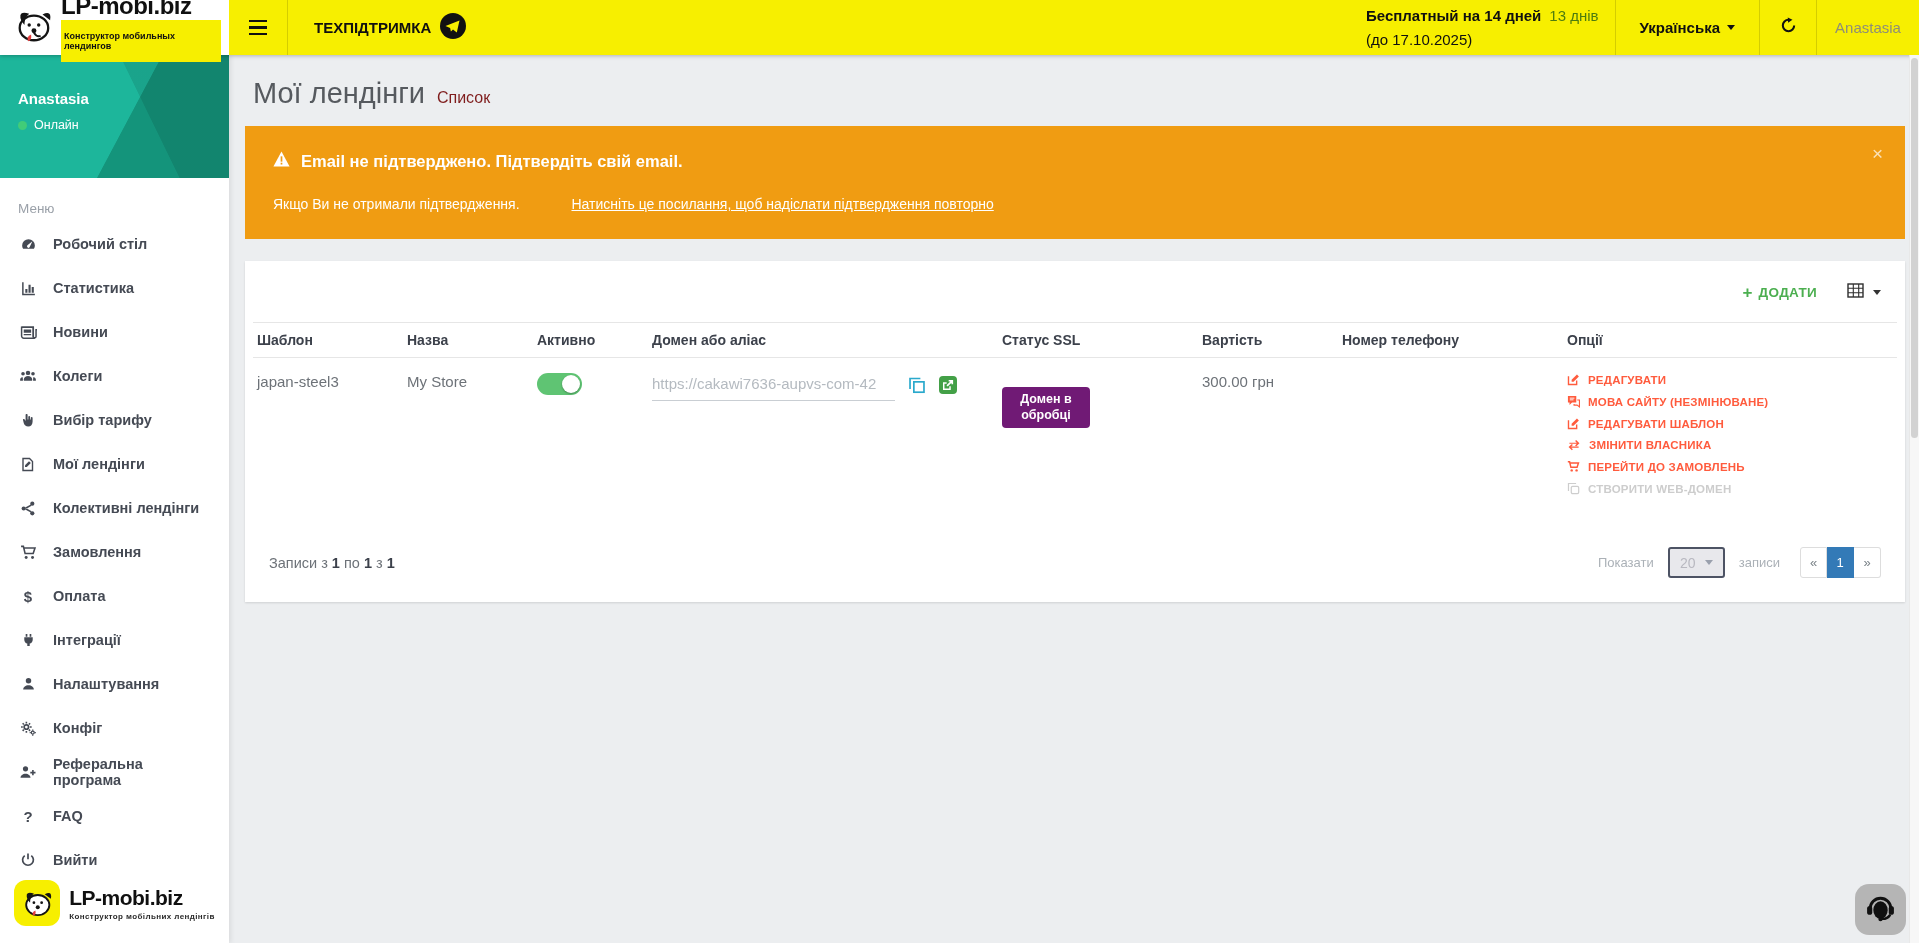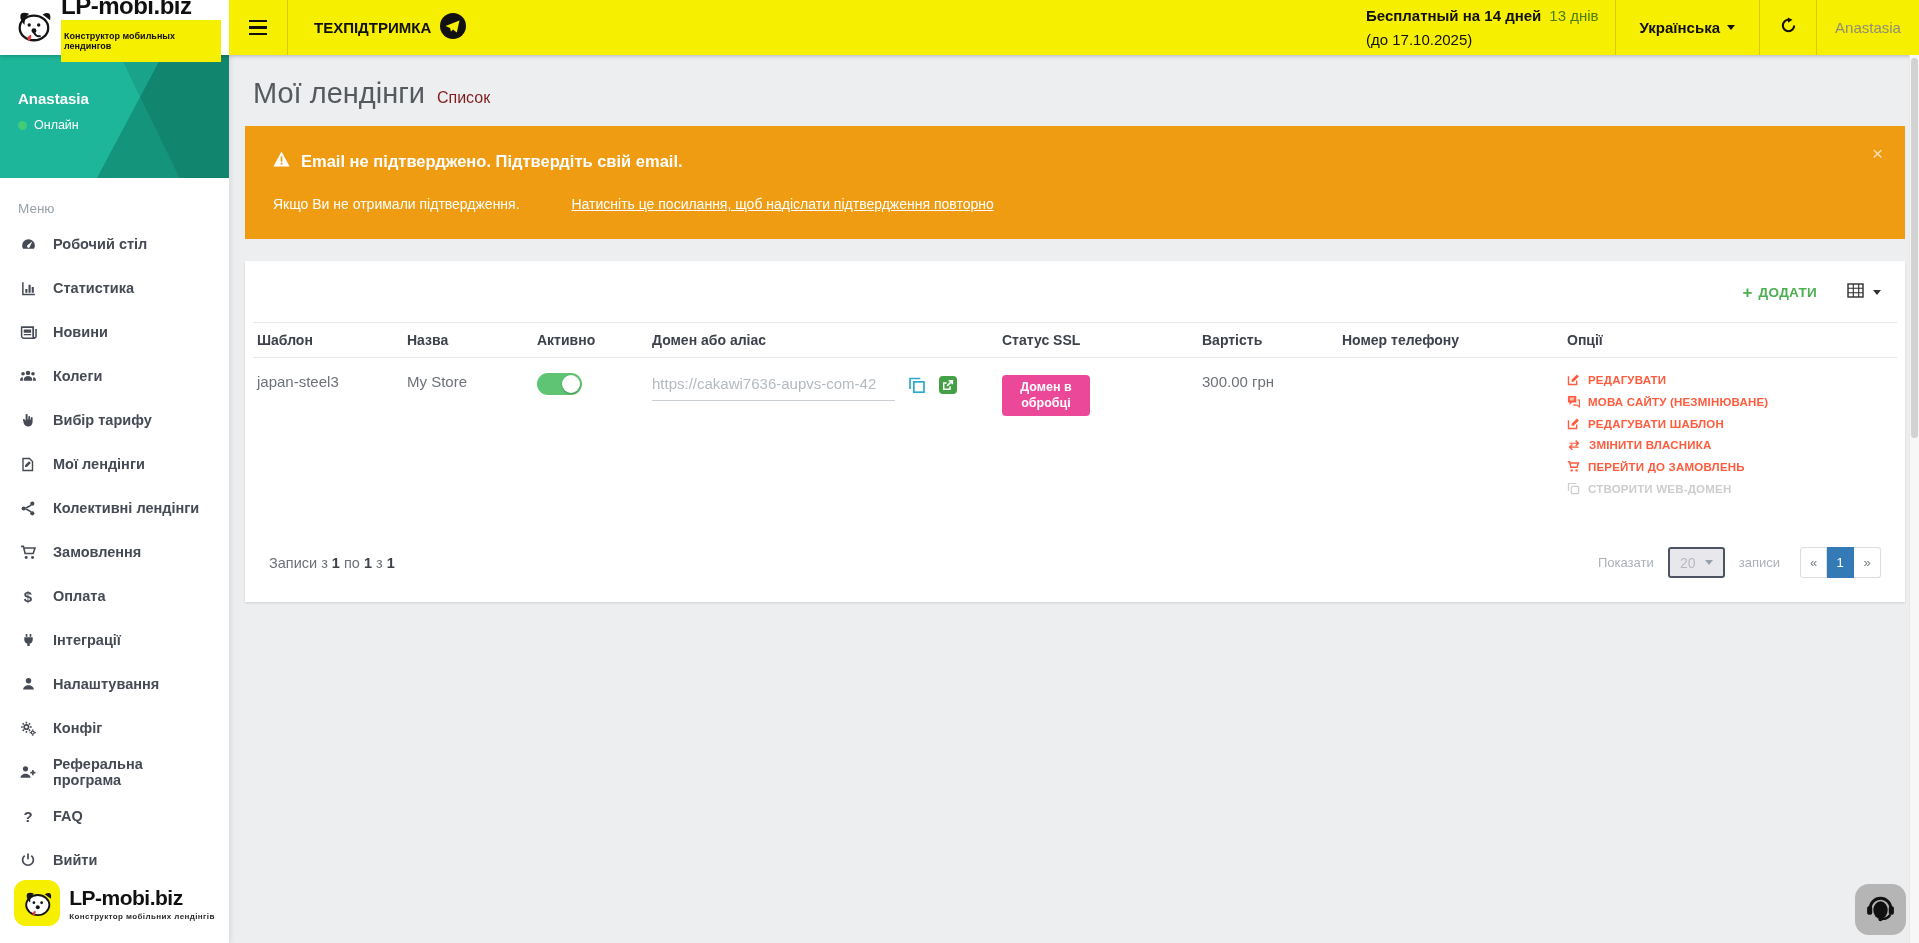--- a/index.html
+++ b/index.html
@@ -64,21 +64,21 @@
   th { border-top:1px solid #e6e6e6; border-bottom:1px solid #e6e6e6; padding:9px 4px; font-size:14px; font-weight:bold; color:#3c414b; text-align:left; }
   td { padding:15px 4px; vertical-align:top; font-size:15px; color:#6d7278; }
 
   .toggle { width:45px; height:22px; border-radius:11px; background:#5fc473; position:relative; cursor:pointer; display:inline-block; }
   .toggle .knob { position:absolute; right:2px; top:2px; width:18px; height:18px; border-radius:50%; background:#fff; box-shadow:0 1px 2px rgba(0,0,0,.3); }
 
   .domain-wrap { display:flex; align-items:flex-start; gap:13px; }
   .domain-input { width:243px; border:none; border-bottom:1px solid #c9ced3; background:transparent; color:#b4bac0; font-size:15px; font-family:"Liberation Sans", sans-serif; padding:2px 0 8px; outline:none; }
   .ico-btn { cursor:pointer; display:inline-flex; margin-top:3px; }
 
-  .ssl-badge { display:inline-block; width:88px; background:#ec4899; color:#fff; border-radius:4px; font-size:12.5px; font-weight:bold; text-align:center; padding:5px 4px; line-height:1.25; margin-top:2px; }
+  .ssl-badge { display:inline-block; width:88px; background:#701a75; color:#fff; border-radius:4px; font-size:12.5px; font-weight:bold; text-align:center; padding:5px 4px; line-height:1.25; margin-top:14px; }
 
   .opt { display:flex; align-items:center; gap:8px; color:#ff5b3d; font-size:11.5px; font-weight:bold; margin-bottom:9px; cursor:pointer; letter-spacing:.2px; }
   .opt .oi { display:inline-flex; flex:none; }
   .opt.disabled { color:#cdcdcd; cursor:default; }
 
   .card-footer { display:flex; justify-content:space-between; align-items:center; padding:28px 16px 10px; }
   .records { font-size:14.5px; color:#6d7278; }
   .records b { color:#3c414b; }
   .footer-right { display:flex; align-items:center; }
   .mut { color:#abb1b7; font-size:13px; }

